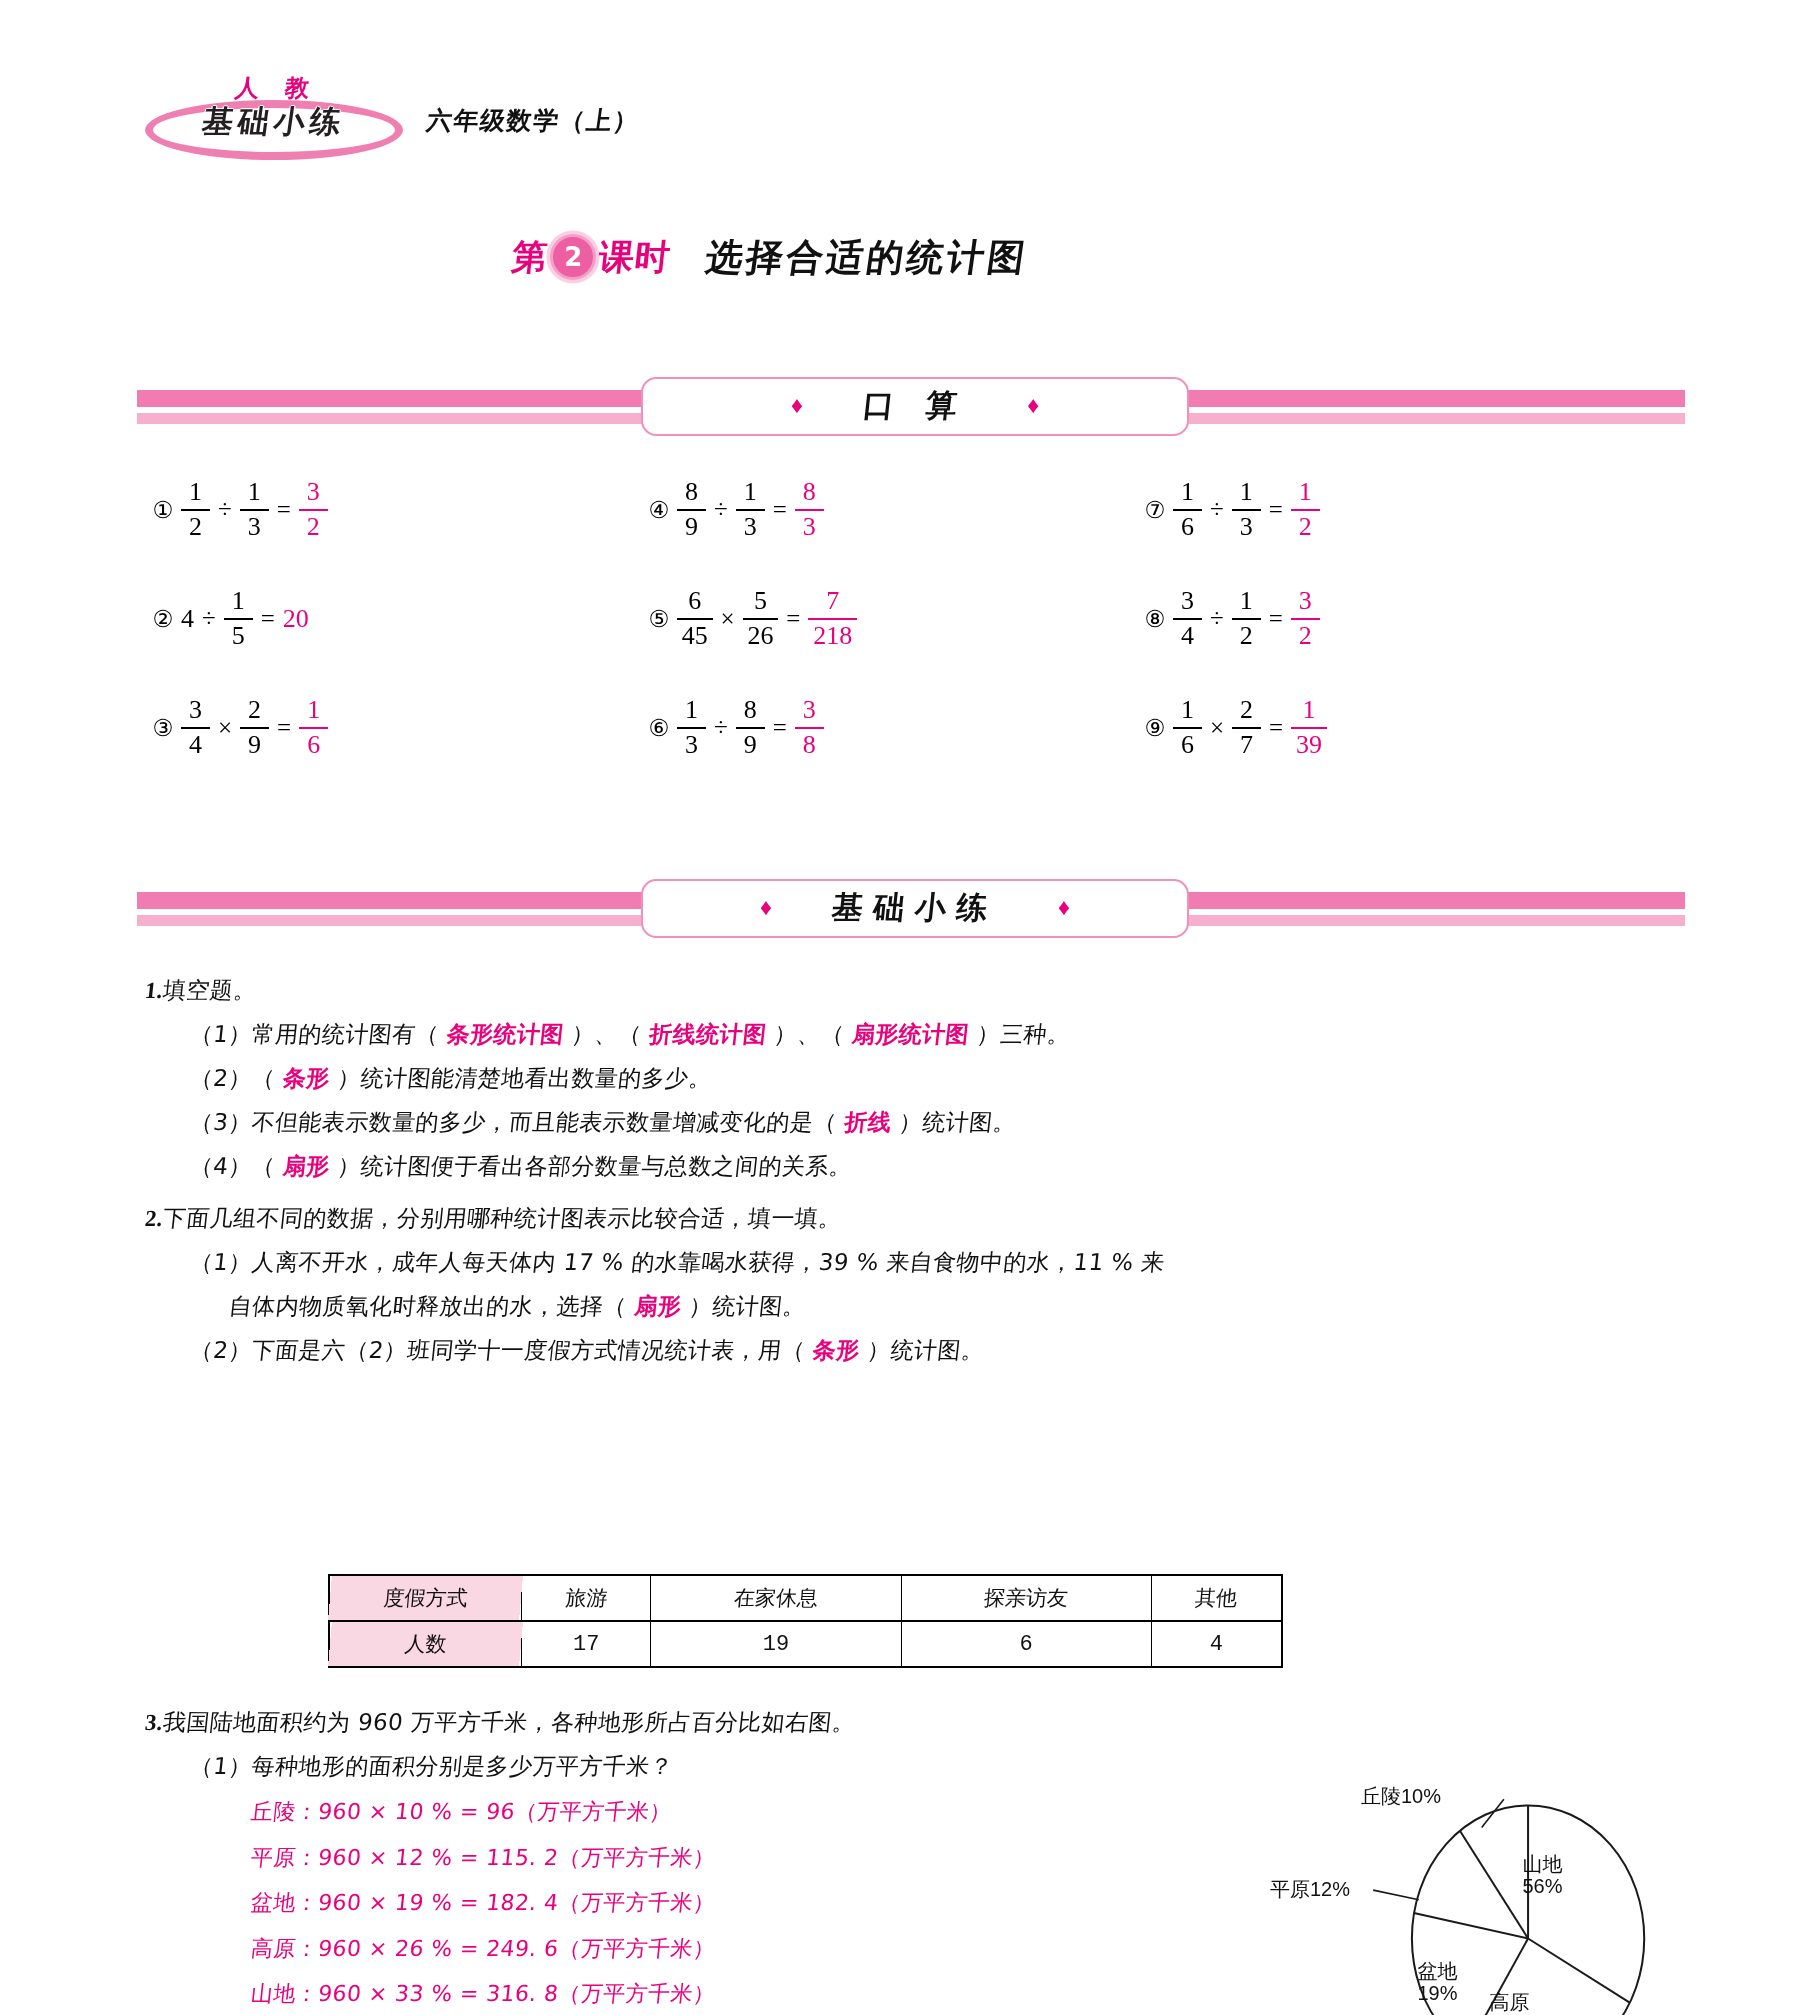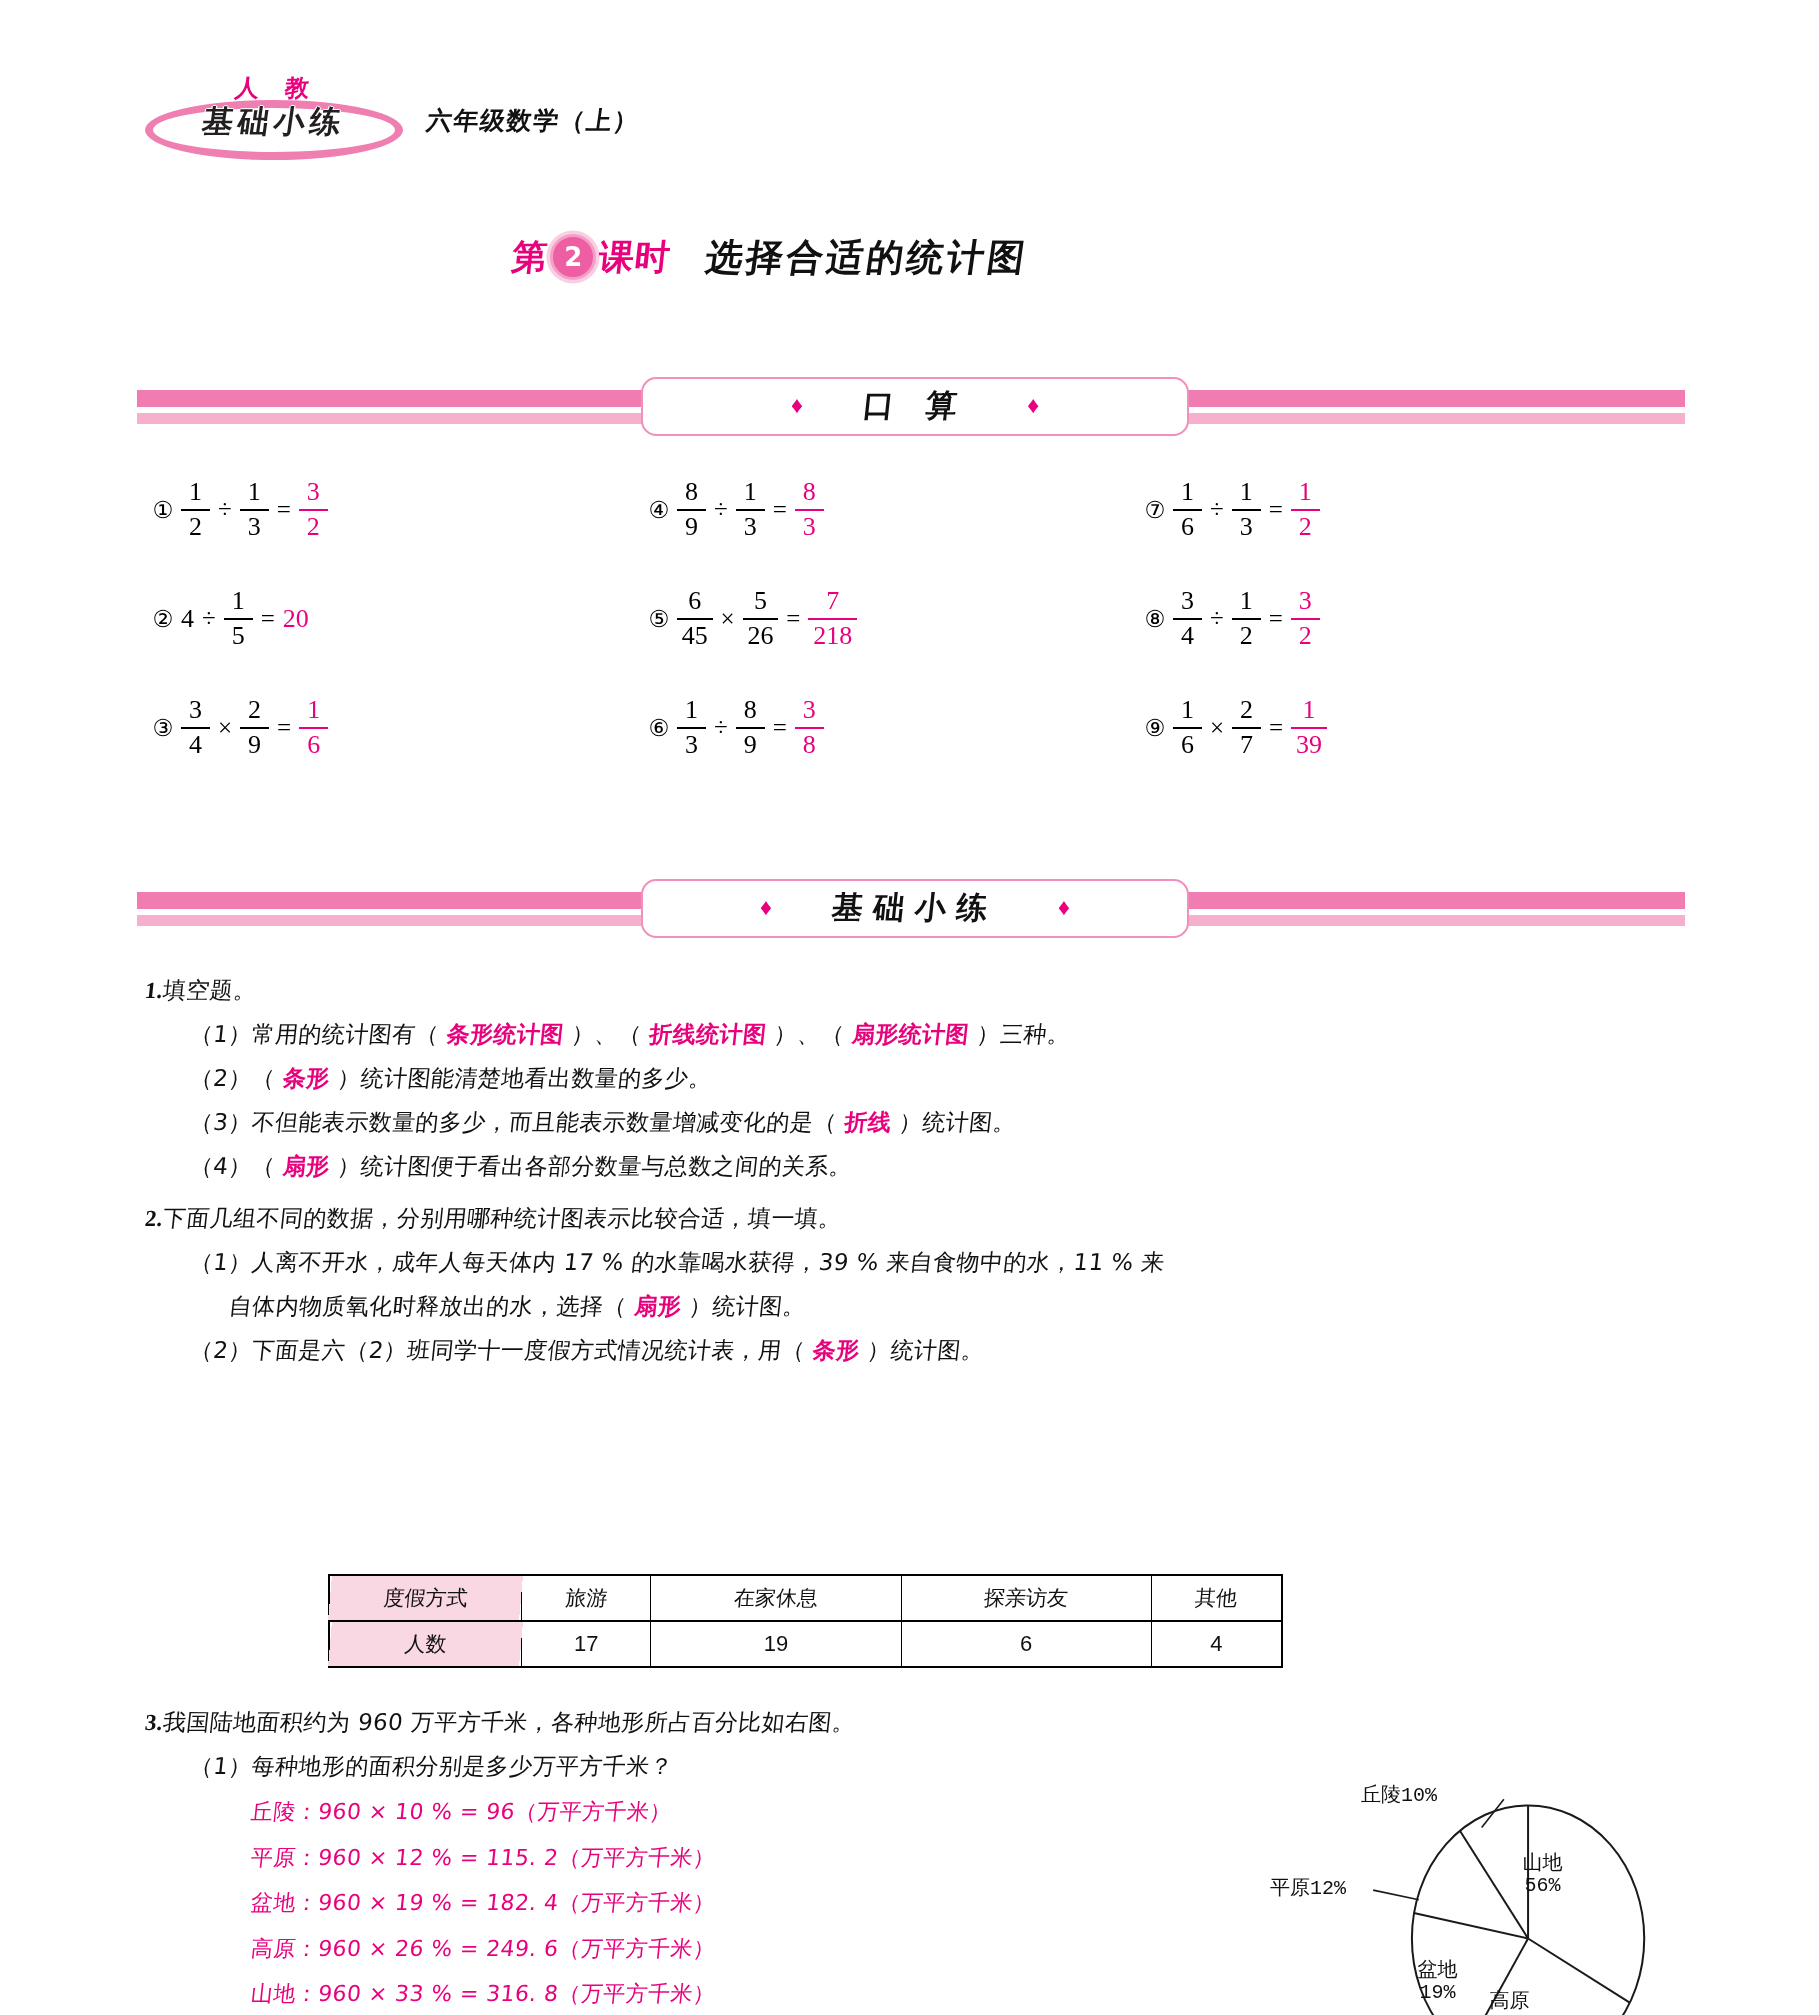--- a/index.html
+++ b/index.html
@@ -115,35 +115,35 @@
   .tbl td{
     border-left:0.8px solid #000;border-right:0.8px solid #000;
     text-align:center;font-size:21px;height:42px;
     transform:skewX(-5deg);color:#111;
   }
   .tbl tr.r1 td{border-top:2.8px solid #000;border-bottom:2.8px solid #000;}
   .tbl tr.r2 td{border-bottom:2.8px solid #000;}
   .tbl td.first{background:#F9D7E3;width:189px;}
   .tbl td.lead{border-left:2.8px solid #000;}
   .tbl td.tail{border-right:2.8px solid #000;}
-  .tbl td.num{font-family:Liberation Sans, sans-serif;transform:none;font-size:22px;}
+  .tbl td.num{font-family:Liberation Mono, monospace;transform:none;font-size:22px;}
 
   
   .ansline{
     color:#E8007D;
     font-family:"DejaVu Sans","Liberation Sans",sans-serif;
     font-size:22px;transform:skewX(-6deg);white-space:nowrap;
     letter-spacing:0.4px;line-height:1;
   }
 
   
   .piewrap{position:absolute;left:1278px;top:1765px;width:484px;height:347px;}
   .pielbl{
     position:absolute;
-    font-family:Liberation Mono, monospace;
+    font-family:Liberation Sans, sans-serif;
     font-size:20px;color:#111;white-space:nowrap;line-height:1.12;
   }
 </style>
 </head>
 <body>
 
 <div class="page">
 
   <div class="hdr">
     <div class="logo-wrap">

